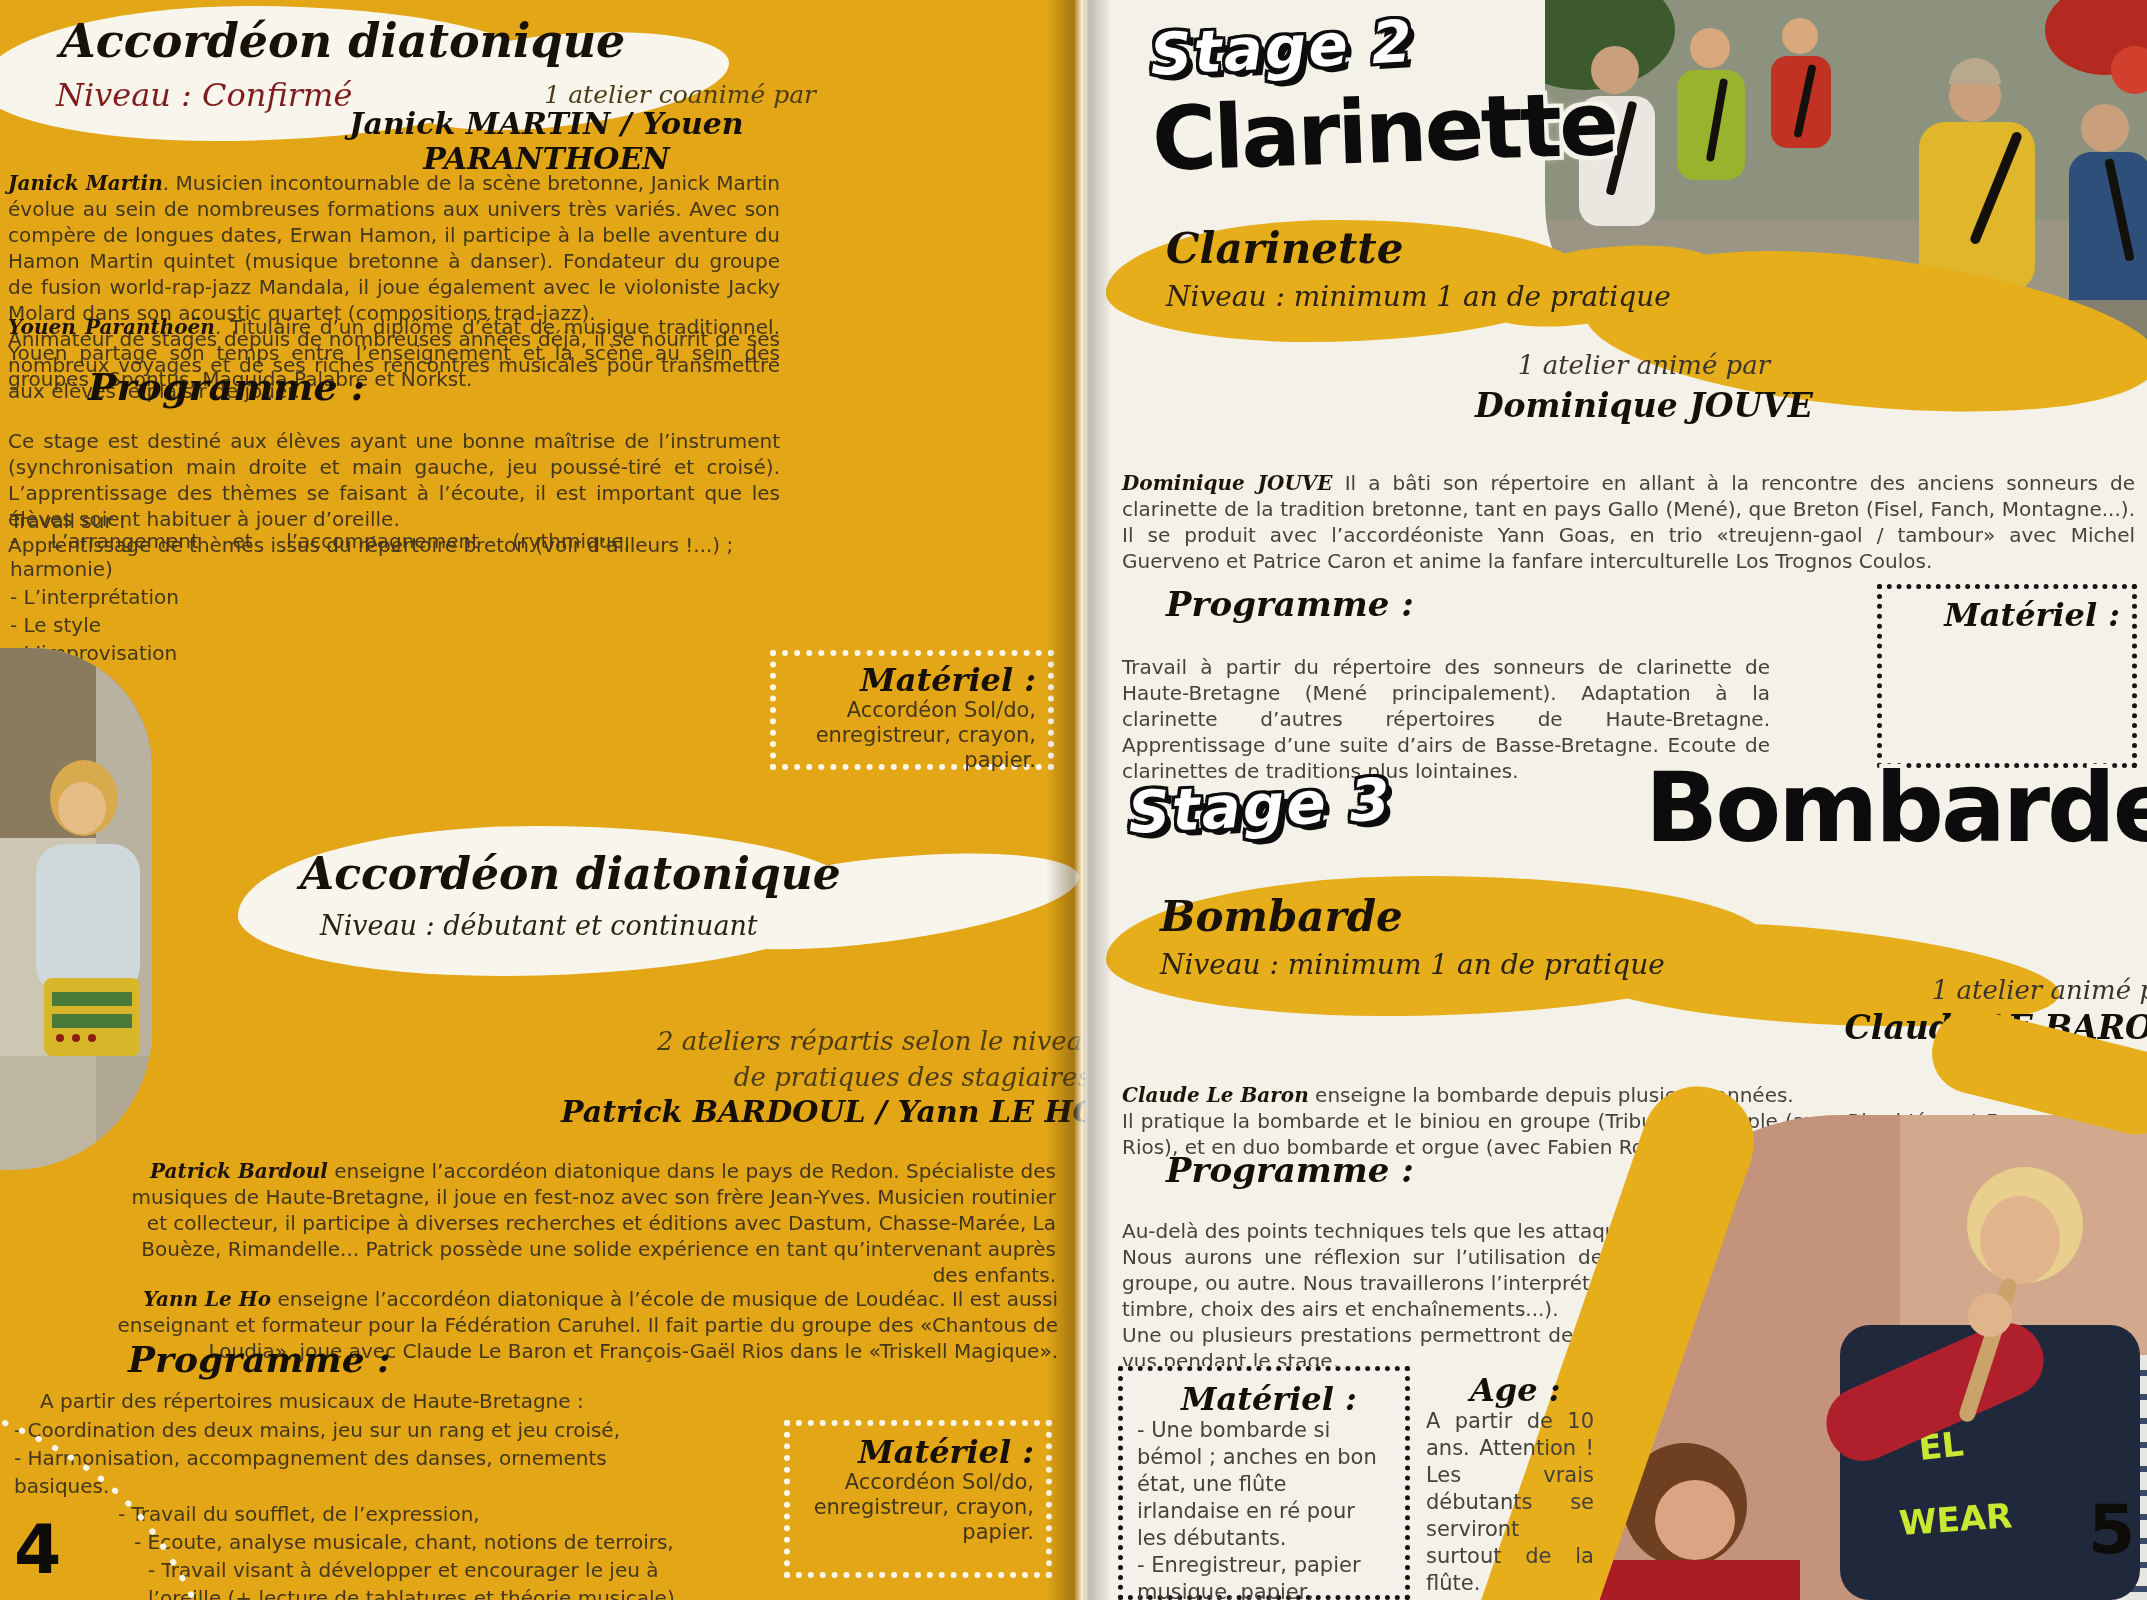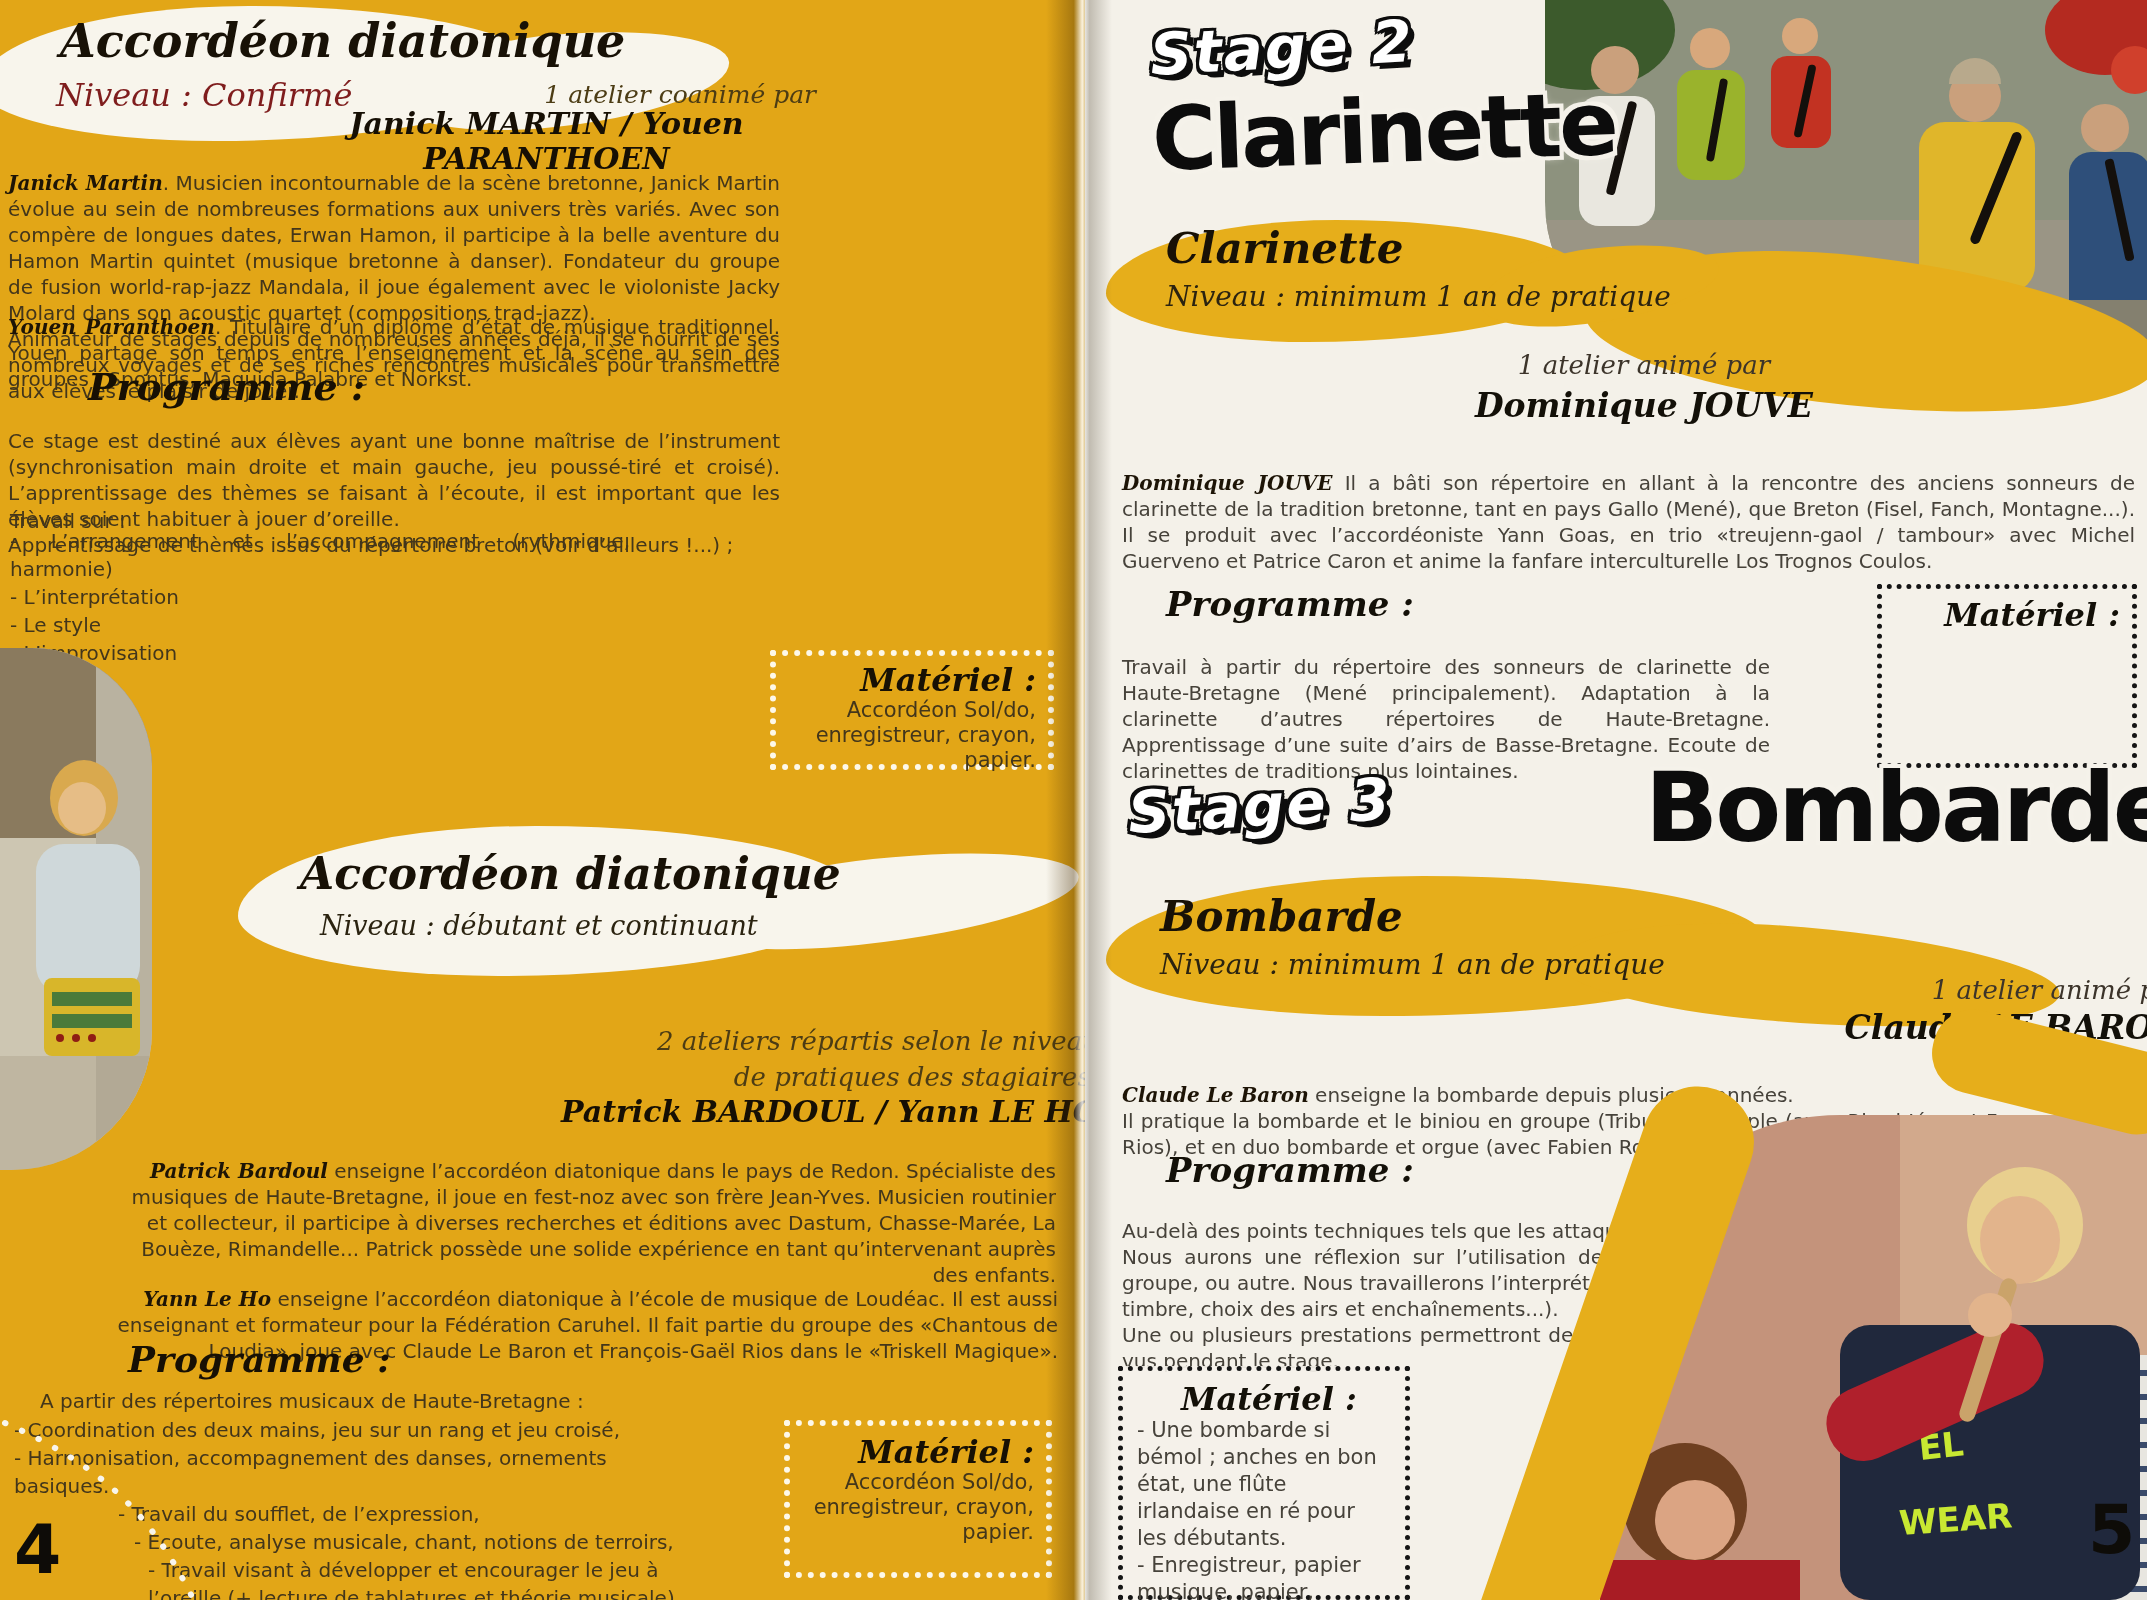--- a/index.html
+++ b/index.html
@@ -297,17 +297,21 @@
     </svg>
   </div>
   <div id="r-stripe2" class="abs"></div>
   <div id="r-stripe2b" class="abs"></div>
 
   <div id="r-mat2-box" class="abs dotbox-black">
     <div class="mat-title script">Matériel :</div>
     <div class="mat-text">- Une bombarde si bémol ; anches en bon état, une flûte irlandaise en ré pour les débutants.</div>
     <div class="mat-text">- Enregistreur, papier musique, papier, crayons.</div>
   </div>
+  <div id="r-age" class="abs">
+    <div class="mat-title script">Age :</div>
+    <div class="mat-text">A partir de 10 ans. Attention ! Les vrais débutants se serviront surtout de la flûte.</div>
+  </div>
 
   <div id="r-page5" class="abs">5</div>
 
   <div id="gutter" class="abs"></div>
 </div>
 
 </body></html>

